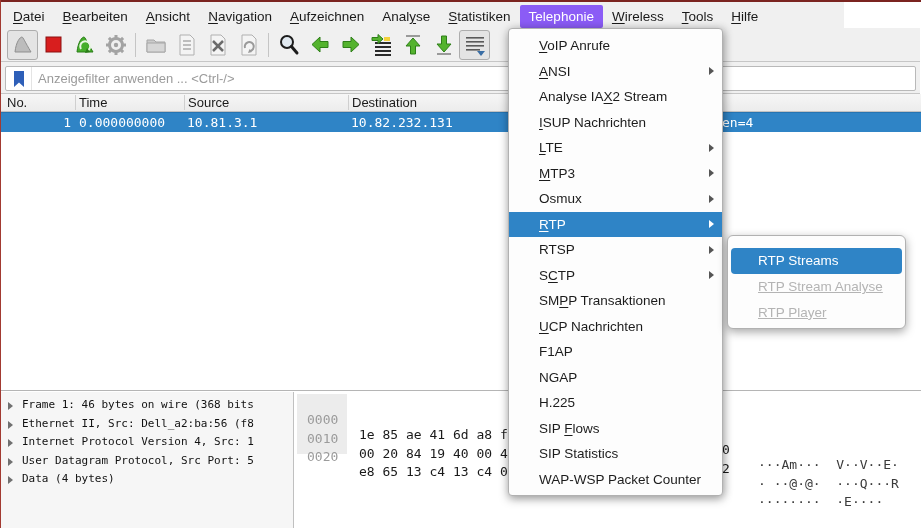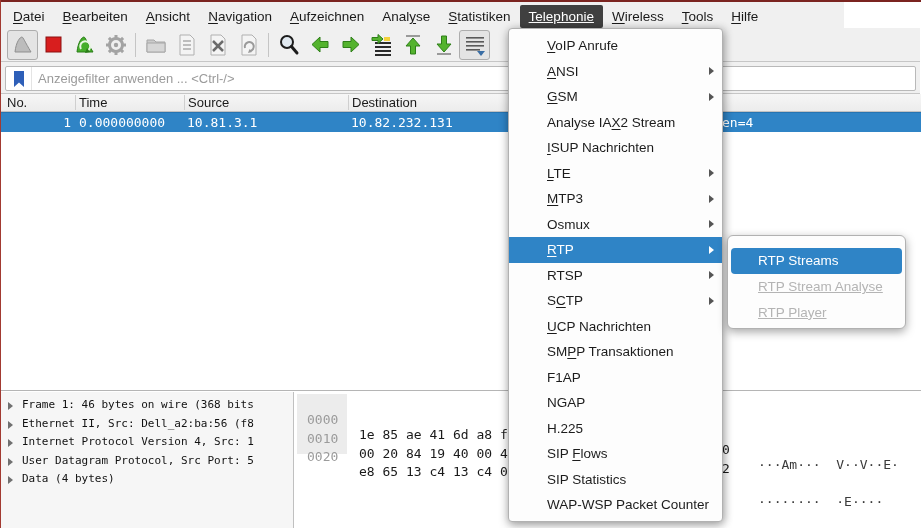--- a/index.html
+++ b/index.html
@@ -8,21 +8,21 @@
 
   #window { position:absolute; inset:0; background:#fff; }
 
   
   .frame-top { position:absolute; left:0; top:0; width:921px; height:2px; background:#7b2420; }
   .frame-left { position:absolute; left:0; top:0; width:1px; height:528px; background:#a23a31; }
 
   
   #menubar { position:absolute; left:1px; top:2px; width:843px; height:26px; background:#f0f0f0; display:flex; align-items:flex-end; padding-left:3px; }
   .mb-item { padding:4px 9px; border-radius:2px; white-space:nowrap; font-size:13.5px; cursor:default; }
-  .mb-item.active { background:#404040; color:#fff;text-decoration:underline; }
+  .mb-item.active { background:#8b5cf6; color:#fff; }
   .mb-item u { text-underline-offset:2px; }
 
   
   #toolbar { position:absolute; left:1px; top:28px; width:919px; height:34px; background:#f0f0f0; border-bottom:1px solid #c6c6c6; display:flex; align-items:center; padding-left:6px; }
   .tb-btn { width:31px; height:30px; display:flex; align-items:center; justify-content:center; flex:0 0 auto; }
   .tb-btn.boxed { border:1px solid #adadad; border-radius:3px; background:#e4e4e4; }
   .tb-sep { width:1px; height:24px; background:#c5c5c5; margin:0 4px; flex:0 0 auto; }
   .tb-btn svg { display:block; }
 
   
@@ -50,21 +50,21 @@
   #bytes-pane { position:absolute; left:294px; top:1px; width:626px; height:137px; background:#fff; }
   #bytes-gutter { position:absolute; left:2px; top:2px; width:50px; height:60px; background:#ececec; }
   .hx-row { position:absolute; left:0; height:18px; width:100%; font-family:"DejaVu Sans Mono", monospace; font-size:13px; white-space:pre; }
   .hx-off { position:absolute; left:12px; color:#9b9b9b; }
   .hx-hex { position:absolute; left:64px; color:#1a1a1a; }
   .hx-tail { position:absolute; left:427px; color:#1a1a1a; }
   .hx-ascii { position:absolute; left:463px; color:#3a3a3a; }
 
   
   #telephony-menu { position:absolute; left:508px; top:28px; width:215px; background:#fdfdfd; border:1px solid #b1b1b1; border-radius:4px; box-shadow:0 3px 10px rgba(0,0,0,.35), 3px 0 8px rgba(0,0,0,.12); padding:4px 0 3px 0; z-index:10; }
-  .mi { height:25.5px; display:flex; align-items:center; padding-left:38px; padding-right:8px; font-size:13.5px; color:#1c1c1c; cursor:default; }
+  .mi { height:25.5px; display:flex; align-items:center; padding-left:30px; padding-right:8px; font-size:13.5px; color:#1c1c1c; cursor:default; }
   .mi .lbl { flex:1; white-space:nowrap; }
   .mi u { text-underline-offset:2px; }
   .sub-arrow { width:0; height:0; border-left:5px solid #555; border-top:4px solid transparent; border-bottom:4px solid transparent; margin-left:6px; }
   .mi.hl { background:#2f84c6; color:#fff; }
   .mi.hl .sub-arrow { border-left-color:#fff; }
 
   
   #rtp-submenu { position:absolute; left:727px; top:235px; width:179px; background:#fdfdfd; border:1px solid #b1b1b1; border-radius:6px; box-shadow:0 3px 10px rgba(0,0,0,.35); padding:3px; z-index:11; }
   .smi { height:25.7px; display:flex; align-items:center; padding-left:27px; font-size:13.5px; border-radius:4px; white-space:nowrap; cursor:default; }
   .smi.hl { background:#2f84c6; color:#fff;margin-top:9px; }
@@ -254,43 +254,40 @@
       <div class="hx-row" style="top:5px">
         <span class="hx-off">0000</span>
         <span class="hx-hex">1e 85 ae 41 6d a8 f</span>
         <span class="hx-tail">0</span>
         <span class="hx-ascii">···Am···  V··V··E·</span>
       </div>
       <div class="hx-row" style="top:23.5px">
         <span class="hx-off">0010</span>
         <span class="hx-hex">00 20 84 19 40 00 4</span>
         <span class="hx-tail">2</span>
+        <span class="hx-ascii">· ··@·@·  ···Q···R</span>
       </div>
       <div class="hx-row" style="top:42px">
         <span class="hx-off">0020</span>
         <span class="hx-hex">e8 65 13 c4 13 c4 0</span>
         <span class="hx-tail"></span>
         <span class="hx-ascii">········  ·E····</span>
       </div>
     </div>
   </div>
 
   <div id="telephony-menu">
     <div class="mi">
         <span class="lbl"><span></span><u>V</u><span>oIP Anrufe</span></span>
       </div>
     <div class="mi">
         <span class="lbl"><span></span><u>A</u><span>NSI</span></span>
         <span class="sub-arrow"></span>
       </div>
     <div class="mi">
-        <span class="lbl"><span></span><u>G</u><span>SM</span></span>
-        <span class="sub-arrow"></span>
-      </div>
-    <div class="mi">
         <span class="lbl"><span>Analyse IA</span><u>X</u><span>2 Stream</span></span>
       </div>
     <div class="mi">
         <span class="lbl"><span></span><u>I</u><span>SUP Nachrichten</span></span>
       </div>
     <div class="mi">
         <span class="lbl"><span></span><u>L</u><span>TE</span></span>
         <span class="sub-arrow"></span>
       </div>
     <div class="mi">
@@ -307,24 +304,24 @@
       </div>
     <div class="mi">
         <span class="lbl"><span>RTSP</span><u></u><span></span></span>
         <span class="sub-arrow"></span>
       </div>
     <div class="mi">
         <span class="lbl"><span>S</span><u>C</u><span>TP</span></span>
         <span class="sub-arrow"></span>
       </div>
     <div class="mi">
+        <span class="lbl"><span>SM</span><u>P</u><span>P Transaktionen</span></span>
+      </div>
+    <div class="mi">
         <span class="lbl"><span></span><u>U</u><span>CP Nachrichten</span></span>
-      </div>
-    <div class="mi">
-        <span class="lbl"><span>SM</span><u>P</u><span>P Transaktionen</span></span>
       </div>
     <div class="mi">
         <span class="lbl"><span>F1AP</span><u></u><span></span></span>
       </div>
     <div class="mi">
         <span class="lbl"><span>NGAP</span><u></u><span></span></span>
       </div>
     <div class="mi">
         <span class="lbl"><span>H.225</span><u></u><span></span></span>
       </div>

